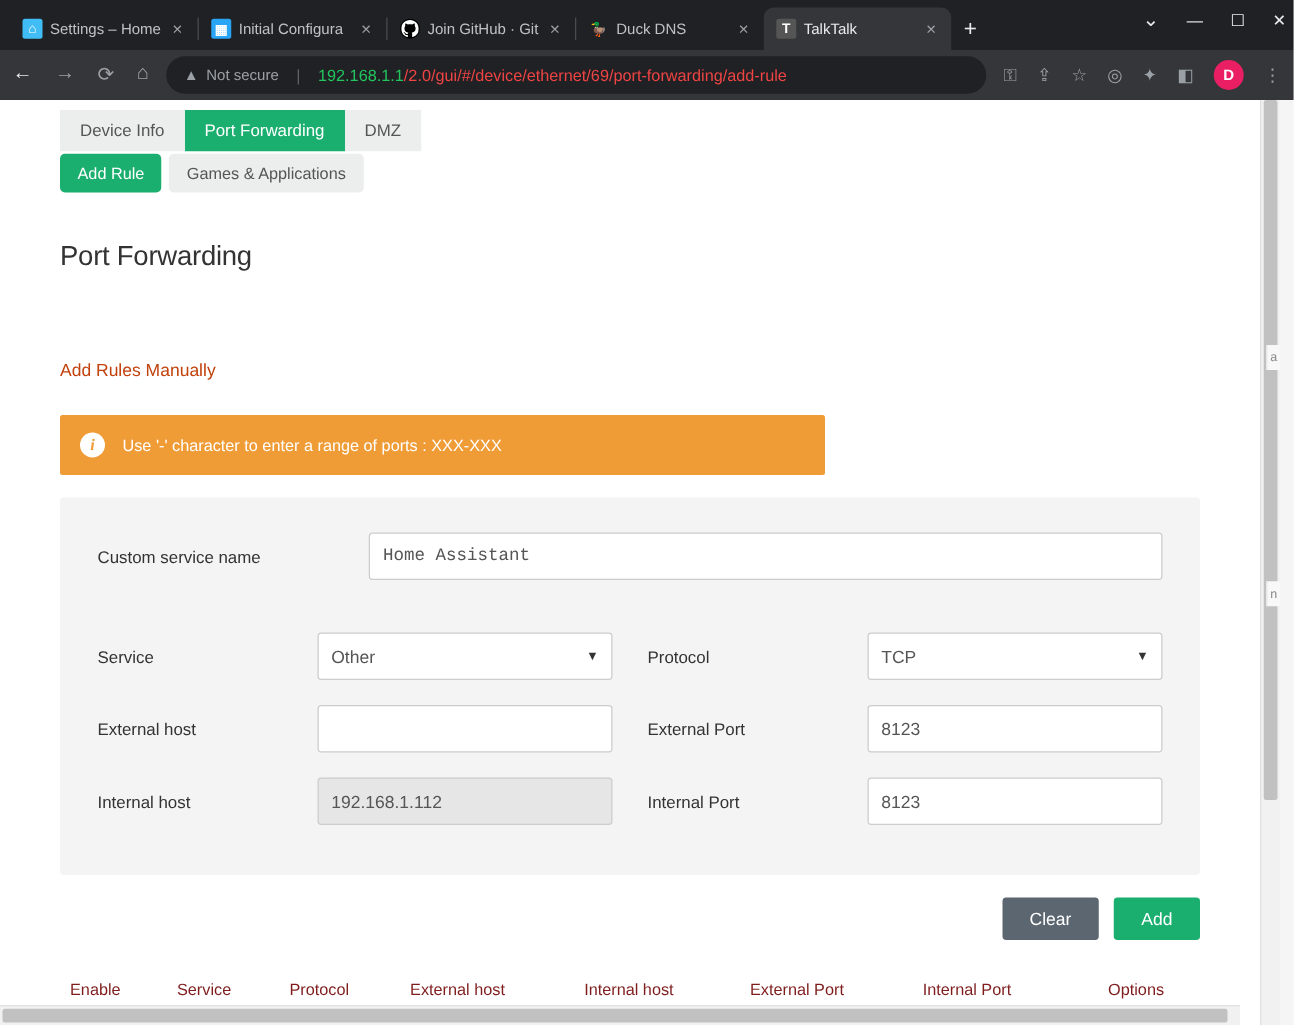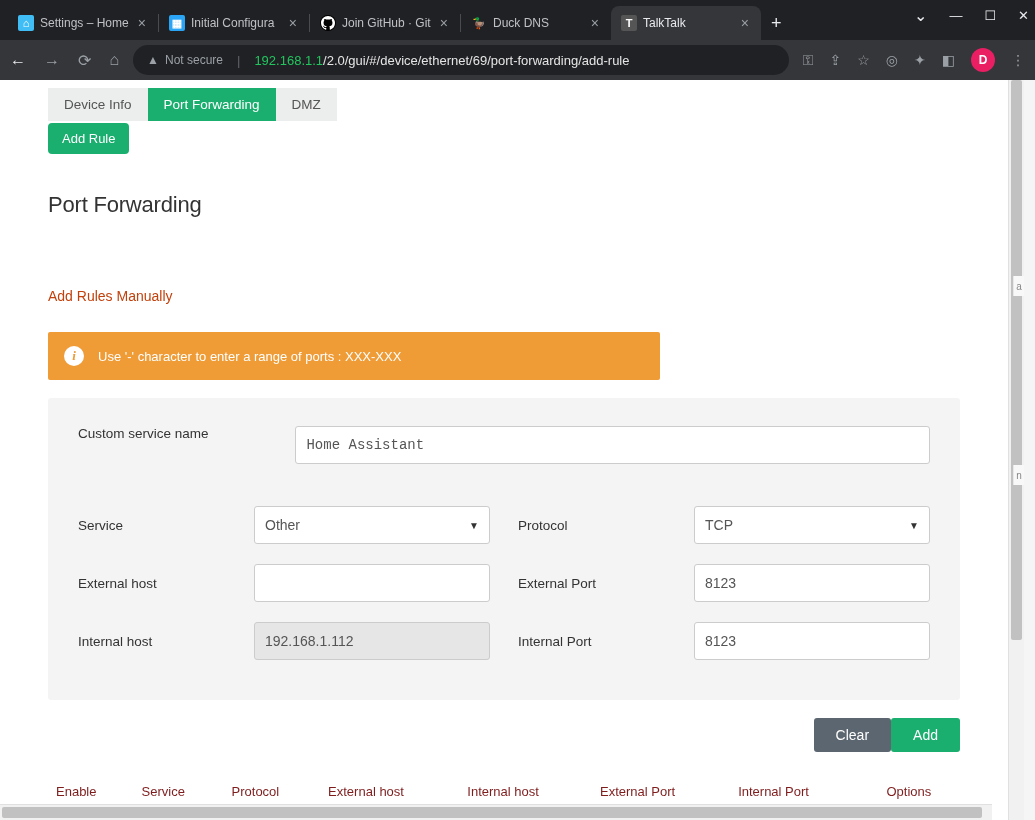--- a/index.html
+++ b/index.html
@@ -65,21 +65,21 @@
     display:flex;
     align-items:center;
     padding:0 14px;
     gap:10px;
     color:#9aa0a6;
     font-size:13px;
   }
   .addr .ns { display:flex;align-items:center;gap:6px;color:#9aa0a6;font-size:12px;}
   .addr .ns-sep { color:#5f6368; margin:0 4px;}
   .addr .domain { color:#22c55e; }
-  .addr .path { color:#e5e5e5; }
+  .addr .path { color:#ef4444; }
   .tool-icons { display:flex; gap:16px; align-items:center; font-size:14px;}
   .tool-icons .avatar { width:24px;height:24px;border-radius:50%;background:#e91e63;color:#fff;display:flex;align-items:center;justify-content:center;font-size:12px;font-weight:bold;}
   
   .viewport {
     position:absolute;
     top:80px; left:0; right:0; bottom:0;
     background:#f5f5f5;
     display:flex;
   }
   .page {
@@ -138,41 +138,41 @@
     width:20px;height:20px;border-radius:50%;background:#fff;color:#ef9b36;
     display:flex;align-items:center;justify-content:center;font-weight:bold;font-style:italic;font-family:Georgia,serif;
   }
 
   .form-panel {
     background:#f4f4f4;
     border-radius:3px;
     margin-top:18px;
     padding: 28px 30px 40px 30px;
   }
-  .form-row { display:flex; }
+  .form-row { display:flex; align-items:center; }
   .form-row + .form-row { margin-top: 20px; }
   .form-row.tall { margin-top: 42px;}
   .col { display:flex; align-items:center; }
   .col.left { width: 440px; }
   .col.right { flex:1; }
   .lbl { width: 176px; font-size:13.5px; color:#333; }
   .input {
     height:38px; border:1px solid #ccc; border-radius:3px; background:#fff;
     padding: 0 10px; font-size:14px; color:#555; width:236px;
   }
   .input.wide { width: 636px; font-family: Liberation Mono, monospace; }
   .input.readonly { background:#e6e6e6; }
   .select {
     height:38px; border:1px solid #ccc; border-radius:3px; background:#fff;
     padding: 0 10px; font-size:14px; color:#555; width:236px;
     display:flex; align-items:center; justify-content:space-between;
   }
   .select .caret { font-size:10px; color:#333; }
 
-  .action-row { display:flex; justify-content:flex-end; margin-top:18px;}
+  .action-row { display:flex; justify-content:flex-end; gap:12px; margin-top:18px;}
   .btn { padding:9px 22px; border-radius:3px; font-size:14px; border:none;}
   .btn-gray { background:#5c6670; color:#fff;}
   .btn-green { background:#1aae6f; color:#fff;}
 
   table.rules { width:100%; border-collapse:collapse; margin-top:22px; font-size:13px; color:#7f1d1d;}
   table.rules th { text-align:left; font-weight:400; padding:10px 8px; border-bottom:2px solid #1aae6f;}
   table.rules th:last-child { text-align:center; padding-right:12px;}
 </style>
 </head>
 <body>
@@ -251,20 +251,21 @@
 <div class="viewport">
   <div class="page">
     <div class="content">
       <div class="tabs-row">
         <div class="ptab">Device Info</div>
         <div class="ptab active">Port Forwarding</div>
         <div class="ptab">DMZ</div>
       </div>
       <div class="subtabs-row">
         <div class="sptab active">Add Rule</div>
+        <div class="sptab">Games &amp; Applications</div>
       </div>
 
       <h2 class="page-title">Port Forwarding</h2>
       <h3 class="sub-title">Add Rules Manually</h3>
 
       <div class="info-banner">
         <span class="i-icon">i</span>
         <span>Use '-' character to enter a range of ports : XXX-XXX</span>
       </div>
 

